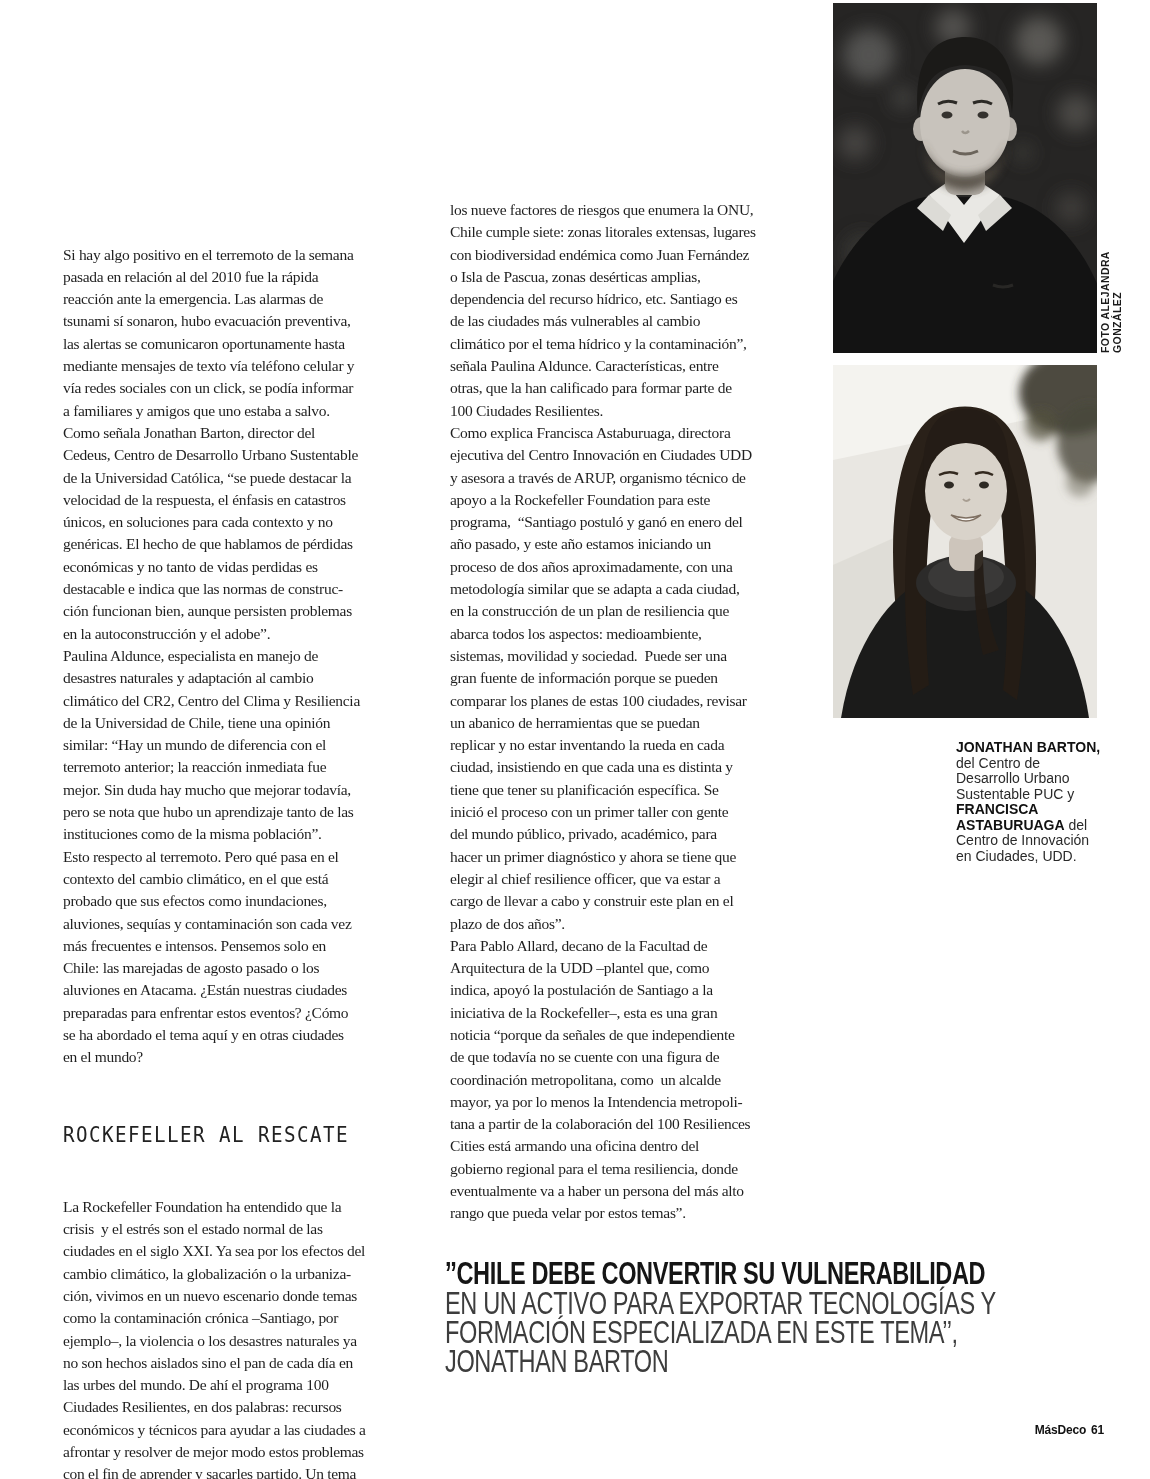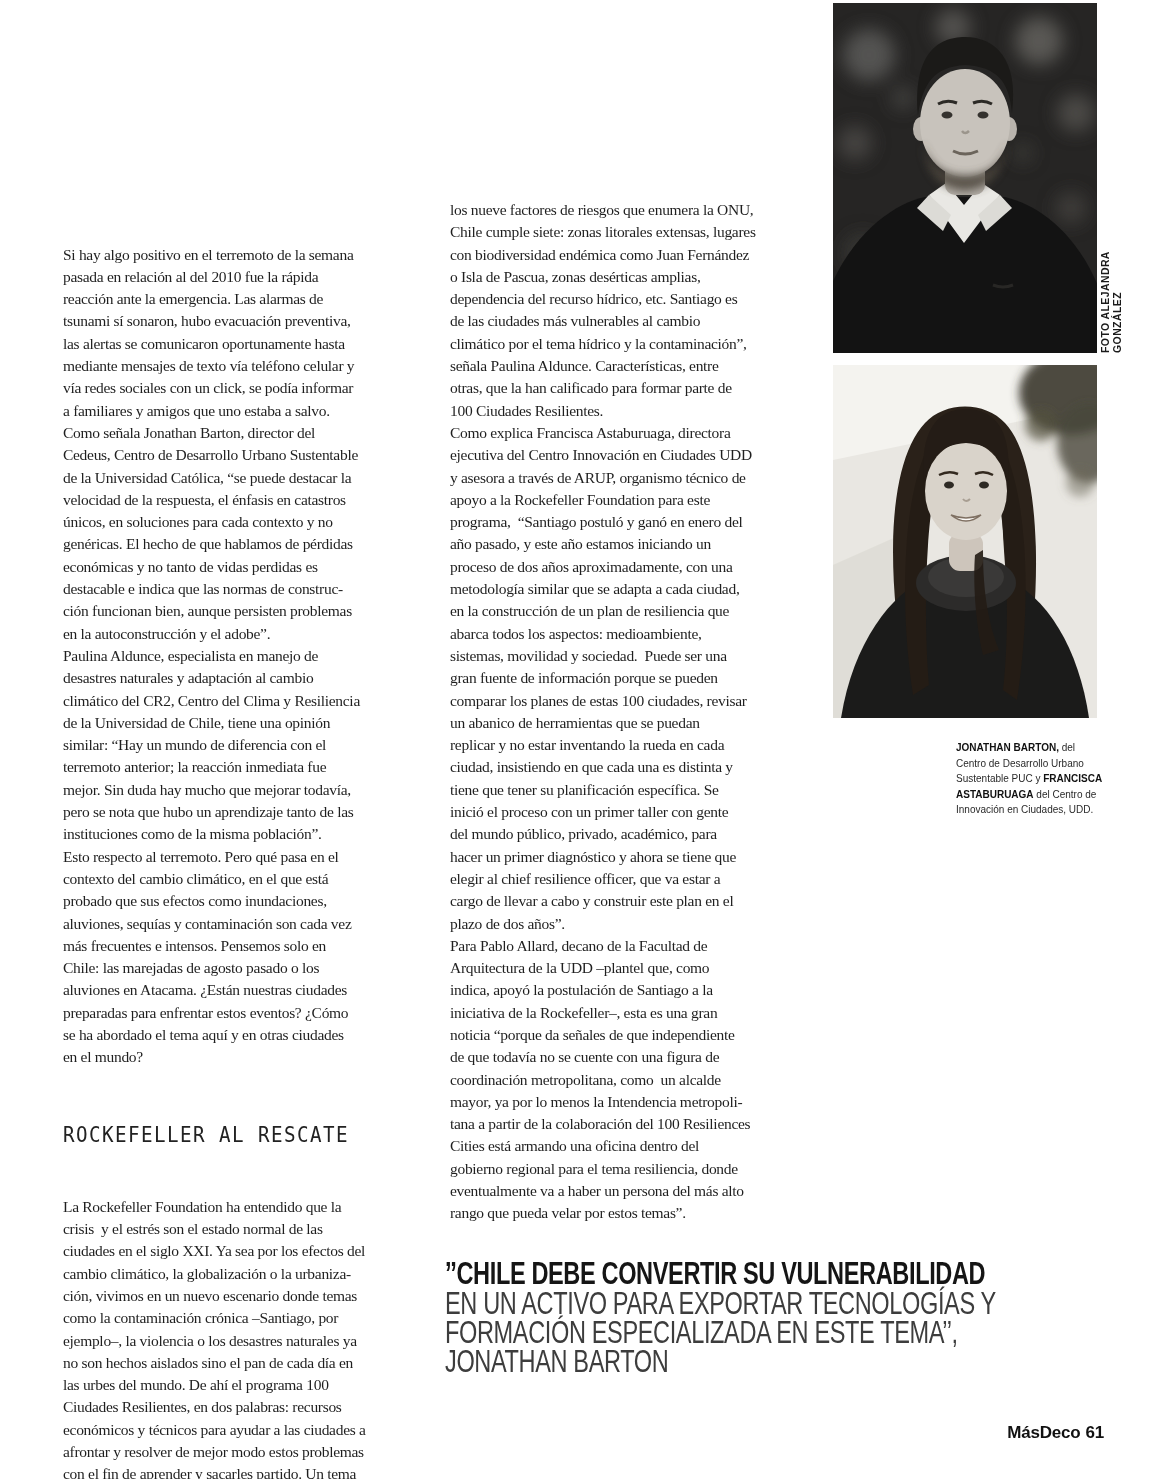--- a/index.html
+++ b/index.html
@@ -27,40 +27,40 @@
   .photo-2{top:365px;height:353px;background:#e9e8e5;}
   .photo svg{display:block;width:100%;height:100%;}
   .photo-credit{
     position:absolute;left:1099px;top:205px;height:148px;width:16px;
     writing-mode:vertical-rl;transform:rotate(180deg);
     font-family:"Liberation Sans", sans-serif;font-size:10.5px;font-weight:700;
     letter-spacing:0.4px;color:#1a1a1a;text-align:left;
   }
   .caption{
     position:absolute;left:956px;top:740px;width:150px;
-    font-family:"Liberation Sans", sans-serif;font-size:10px;line-height:15.5px;
+    font-family:"Liberation Sans", sans-serif;font-size:14px;line-height:15.5px;
     color:#2a2a2a;
   }
   .caption .b{font-weight:700;color:#111;}
   .pull-quote{
     position:absolute;left:445px;top:1259px;width:760px;
     transform:scaleX(0.76);transform-origin:left top;
     font-family:"Liberation Sans", sans-serif;
   }
   .pull-quote .q1{
     font-size:31px;line-height:30px;font-weight:700;color:#151515;
     letter-spacing:-0.5px;white-space:pre;
   }
   .pull-quote .qrest{
     font-size:31px;line-height:29px;font-weight:400;color:#3d3d3d;
     letter-spacing:-0.5px;white-space:pre;
   }
   .footer{
     position:absolute;right:46px;top:1423px;
-    font-family:"Liberation Sans", sans-serif;font-size:17px;font-weight:800;
+    font-family:"Liberation Sans", sans-serif;font-size:12px;font-weight:800;
     color:#111;letter-spacing:-0.2px;
   }
   .footer .num{margin-left:5px;}
 </style>
 </head>
 <body>
 
 <div class="page">
 
   <div class="bodytext col1">

